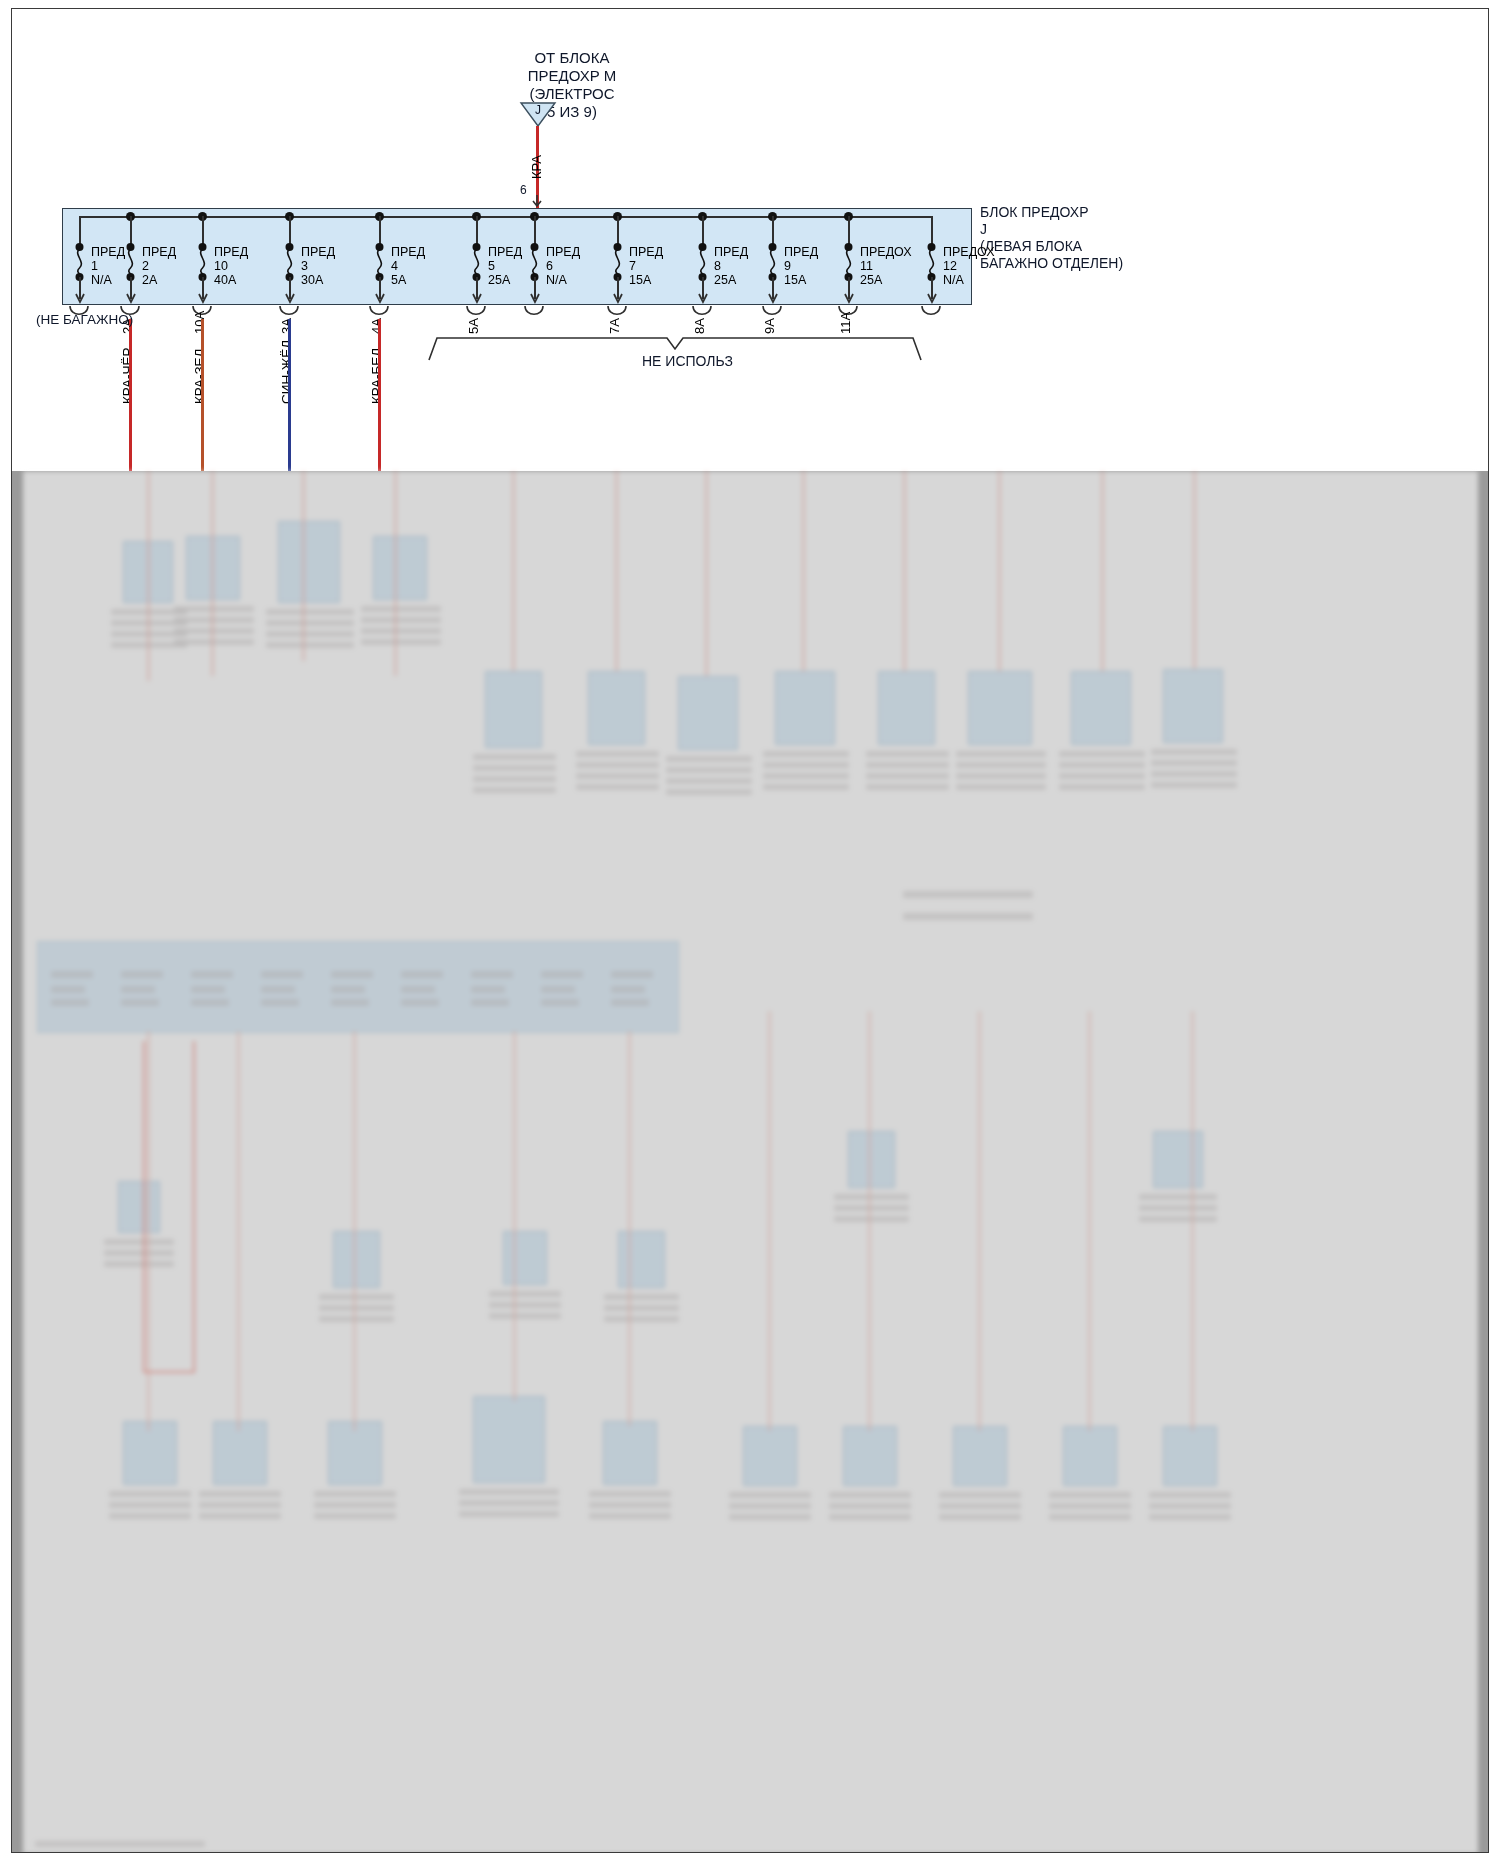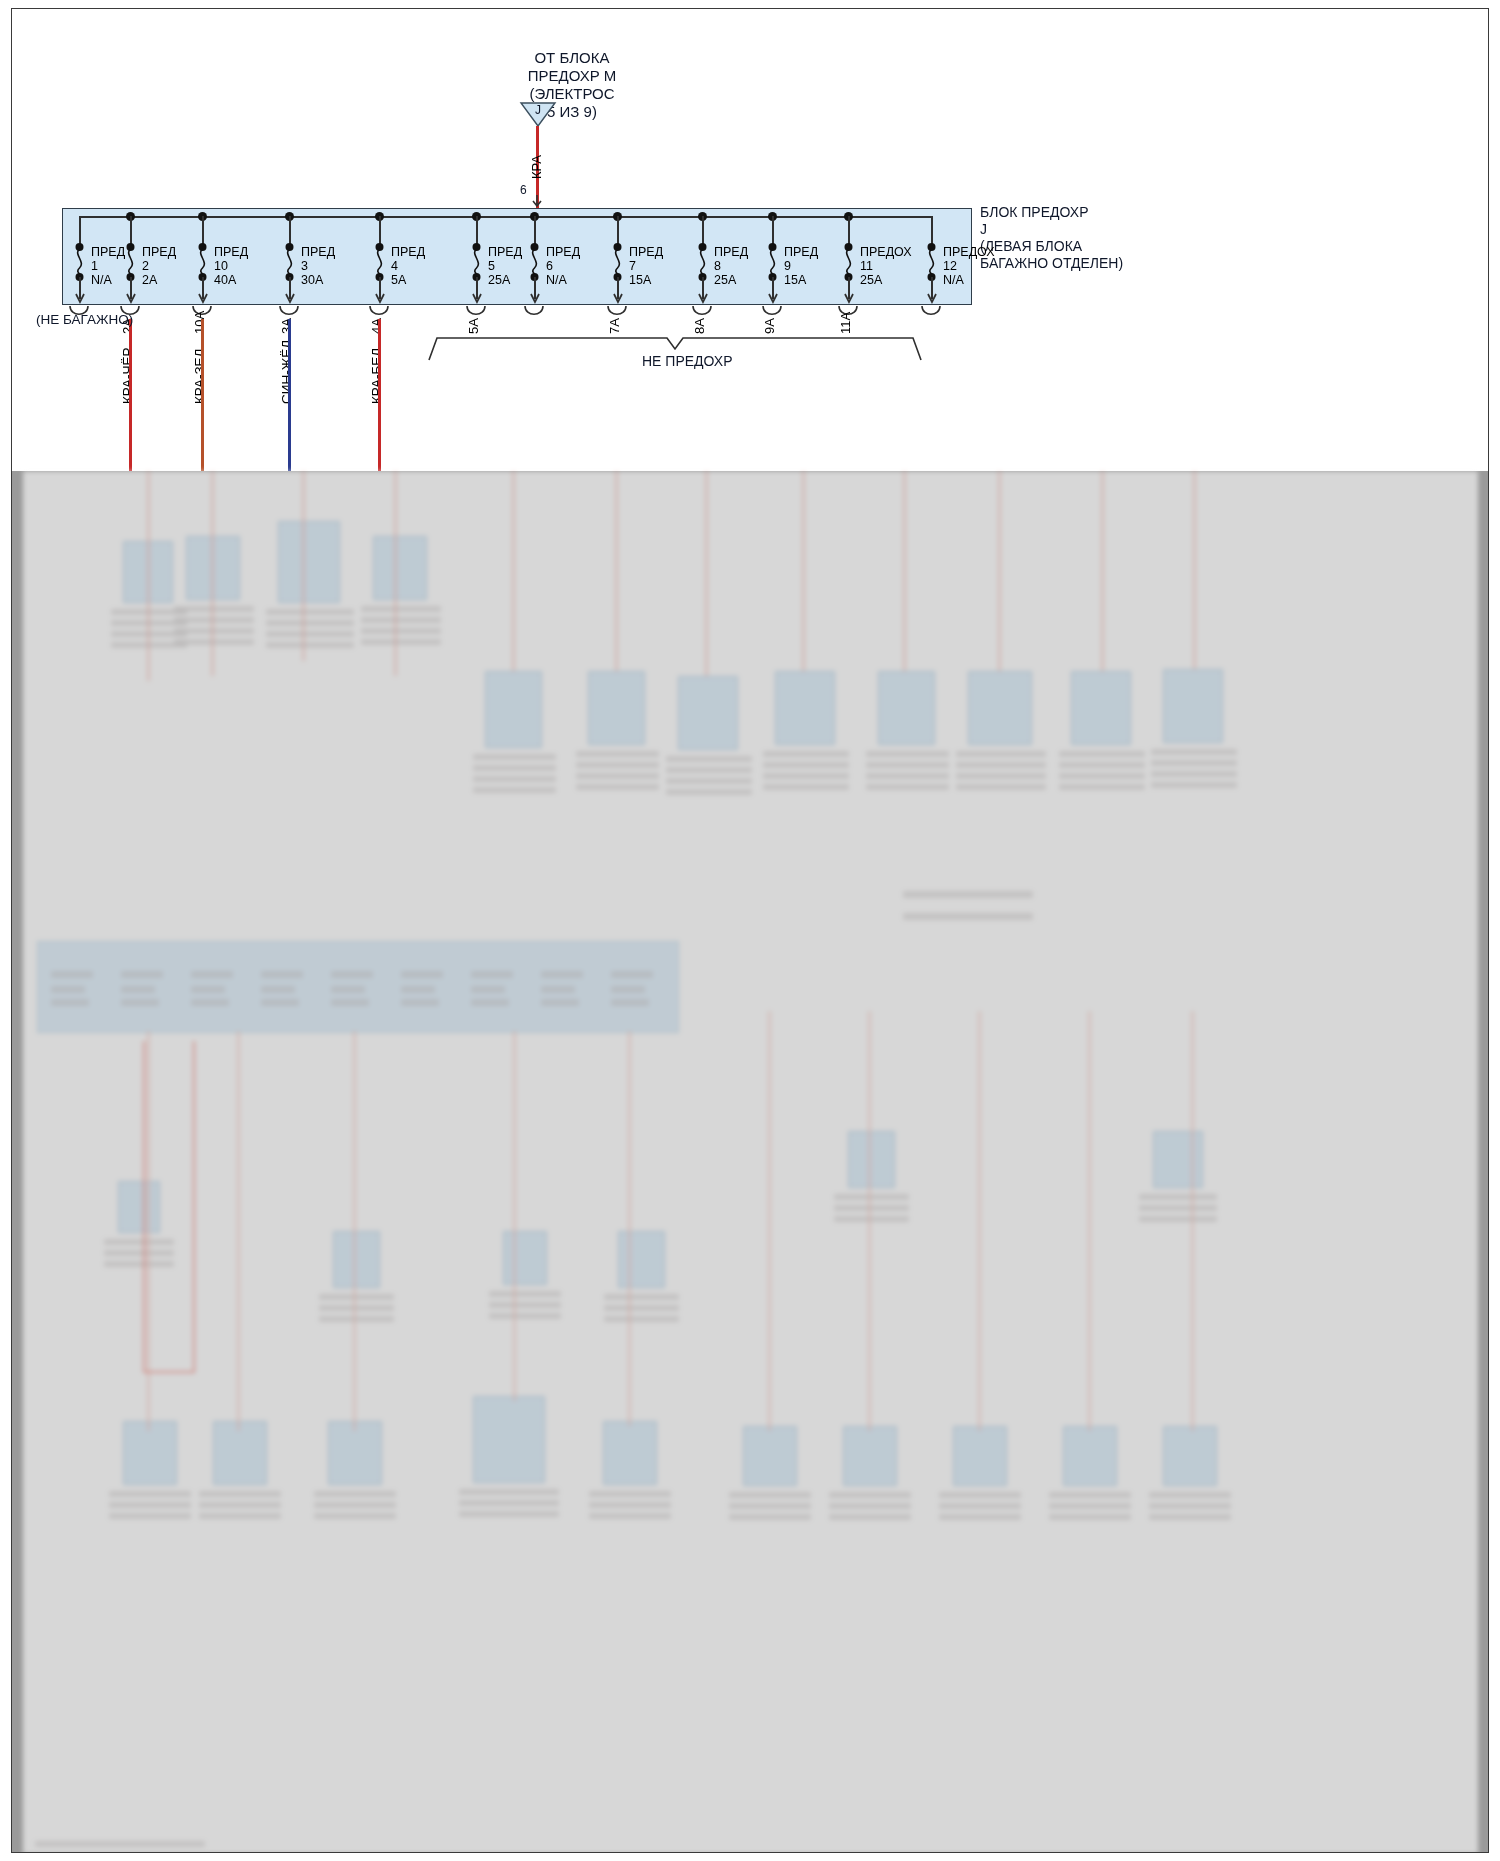--- a/index.html
+++ b/index.html
@@ -302,21 +302,21 @@
         <div class="fuseTxt" style="left: 931px; top: 236px;">ПРЕДОХ
 12
 N/A</div>
       </div>
 
     <div class="txt" style="left:24px;top:303px;font-size:13.5px;">(НЕ БАГАЖНО)</div>
 
     <svg style="position:absolute;left:415px;top:327px;width:500px;height:30px;">
       <path d="M2,24 L10,2 L240,2 L248,13 L256,2 L486,2 L494,24" stroke="#2f2f2f" stroke-width="1.6" fill="none"></path>
     </svg>
-    <div class="txt" style="left:630px;top:344px;font-size:14px;">НЕ ПРЕДОХР</div>
+    <div class="txt" style="left:630px;top:344px;font-size:14px;">НЕ ИСПОЛЬЗ</div>
 
     <div class="vwire wpur" style="left:569px;top:485px;height:68px;"></div>
     <svg style="position:absolute;left:560px;top:482px;width:900px;height:60px;">
       <path d="M9,6 L9,2 L900,2" stroke="#7d4f9e" stroke-width="2.2" fill="none" stroke-dasharray="16 9"></path>
     </svg>
 
     <div id="grayBand"></div>
     <div id="whitePanel" class="fade">
       <div id="lowerLayer">
           <div class="bbox" style="left: 100px; top: 70px; width: 48px; height: 60px;"></div>

